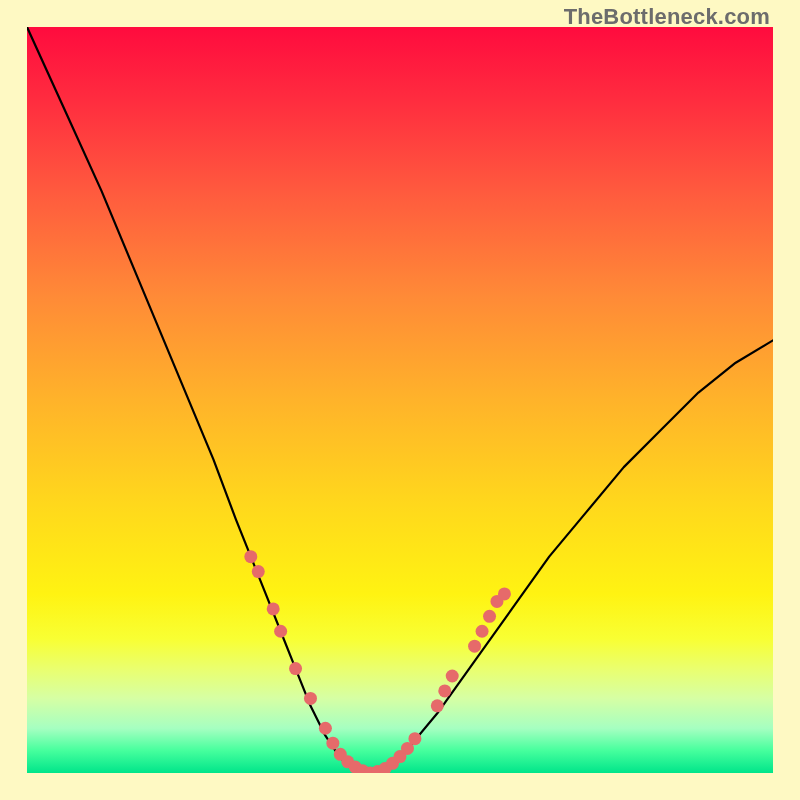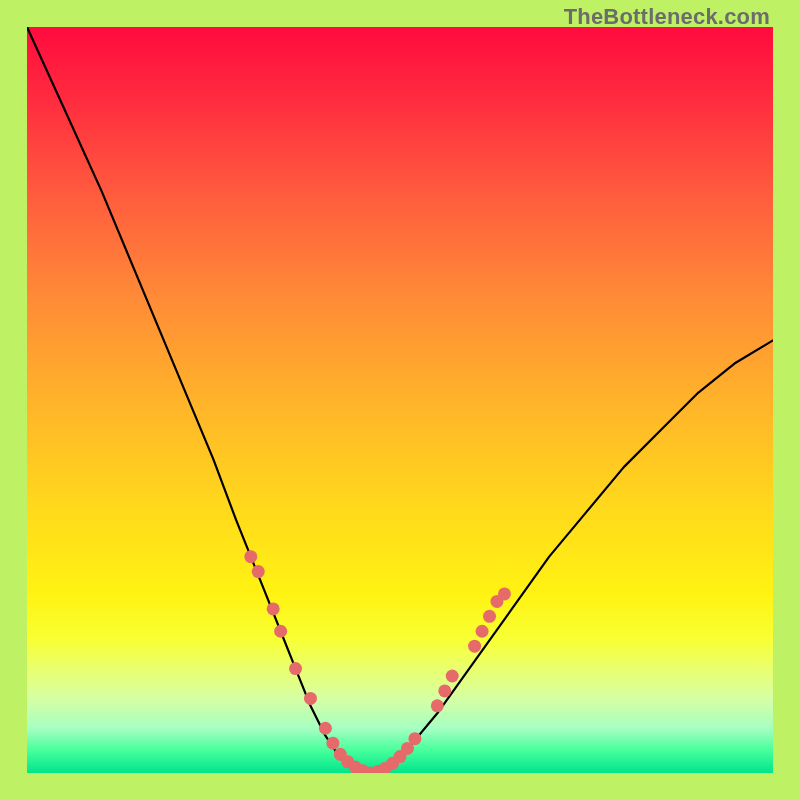--- a/index.html
+++ b/index.html
@@ -10,21 +10,21 @@
     overflow: hidden;
     background: #000;
     font-family: Arial, Helvetica, sans-serif;
   }
   .frame {
     position: absolute;
     left: 0;
     top: 0;
     width: 800px;
     height: 800px;
-    background: #bef264;
+    background: #fef9c3;
   }
   .plot {
     position: absolute;
     left: 27px;
     top: 27px;
     width: 746px;
     height: 746px;
     overflow: hidden;
   }
   .gradient {

